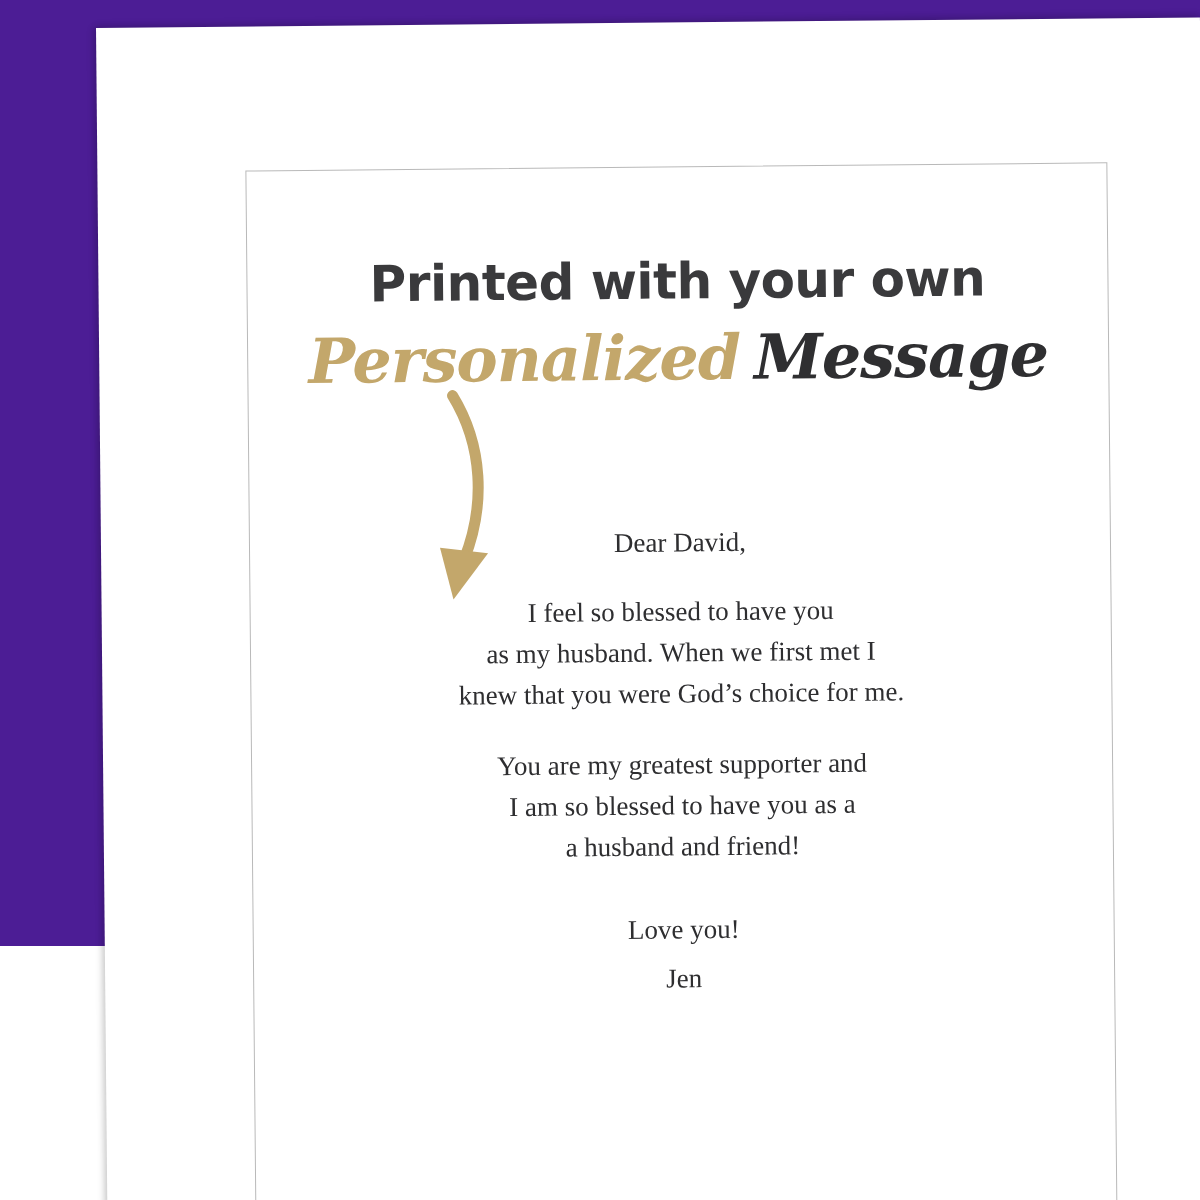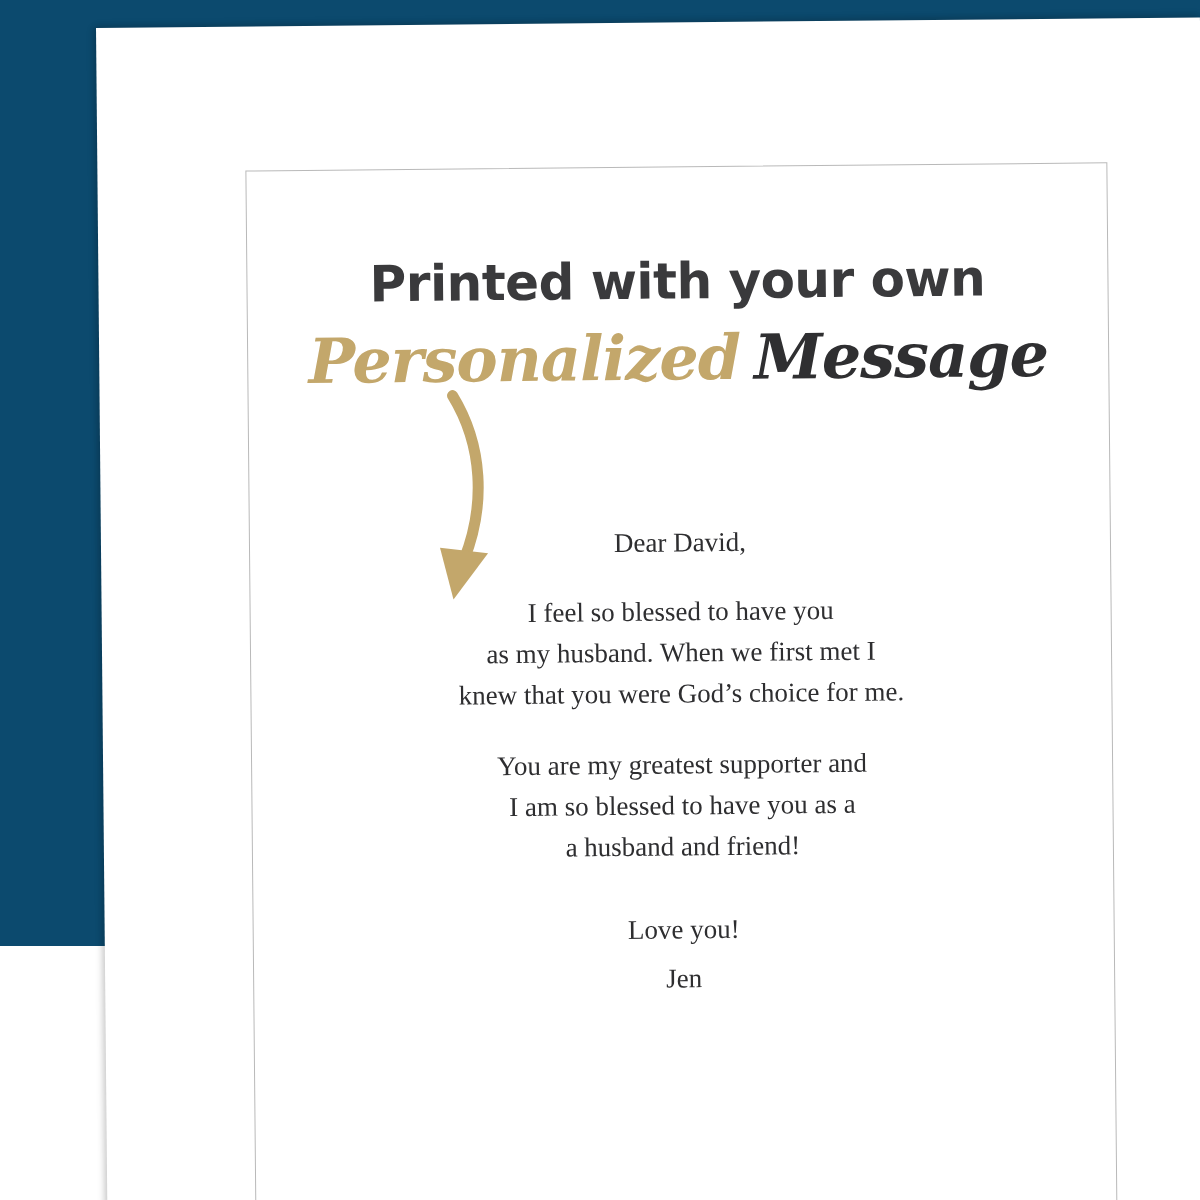--- a/index.html
+++ b/index.html
@@ -8,21 +8,21 @@
     background: #ffffff;
     width: 1200px;
     height: 1200px;
     overflow: hidden;
   }
 
   #stage {
     position: relative;
     width: 1200px;
     height: 946px;
-    background: #0c4a6e;
+    background: #4c1d95;
     font-family: "Liberation Serif", serif;
   }
 
   
   #sheet {
     position: absolute;
     left: 96px;
     top: 28px;
     width: 1104px;
     height: 1200px;

